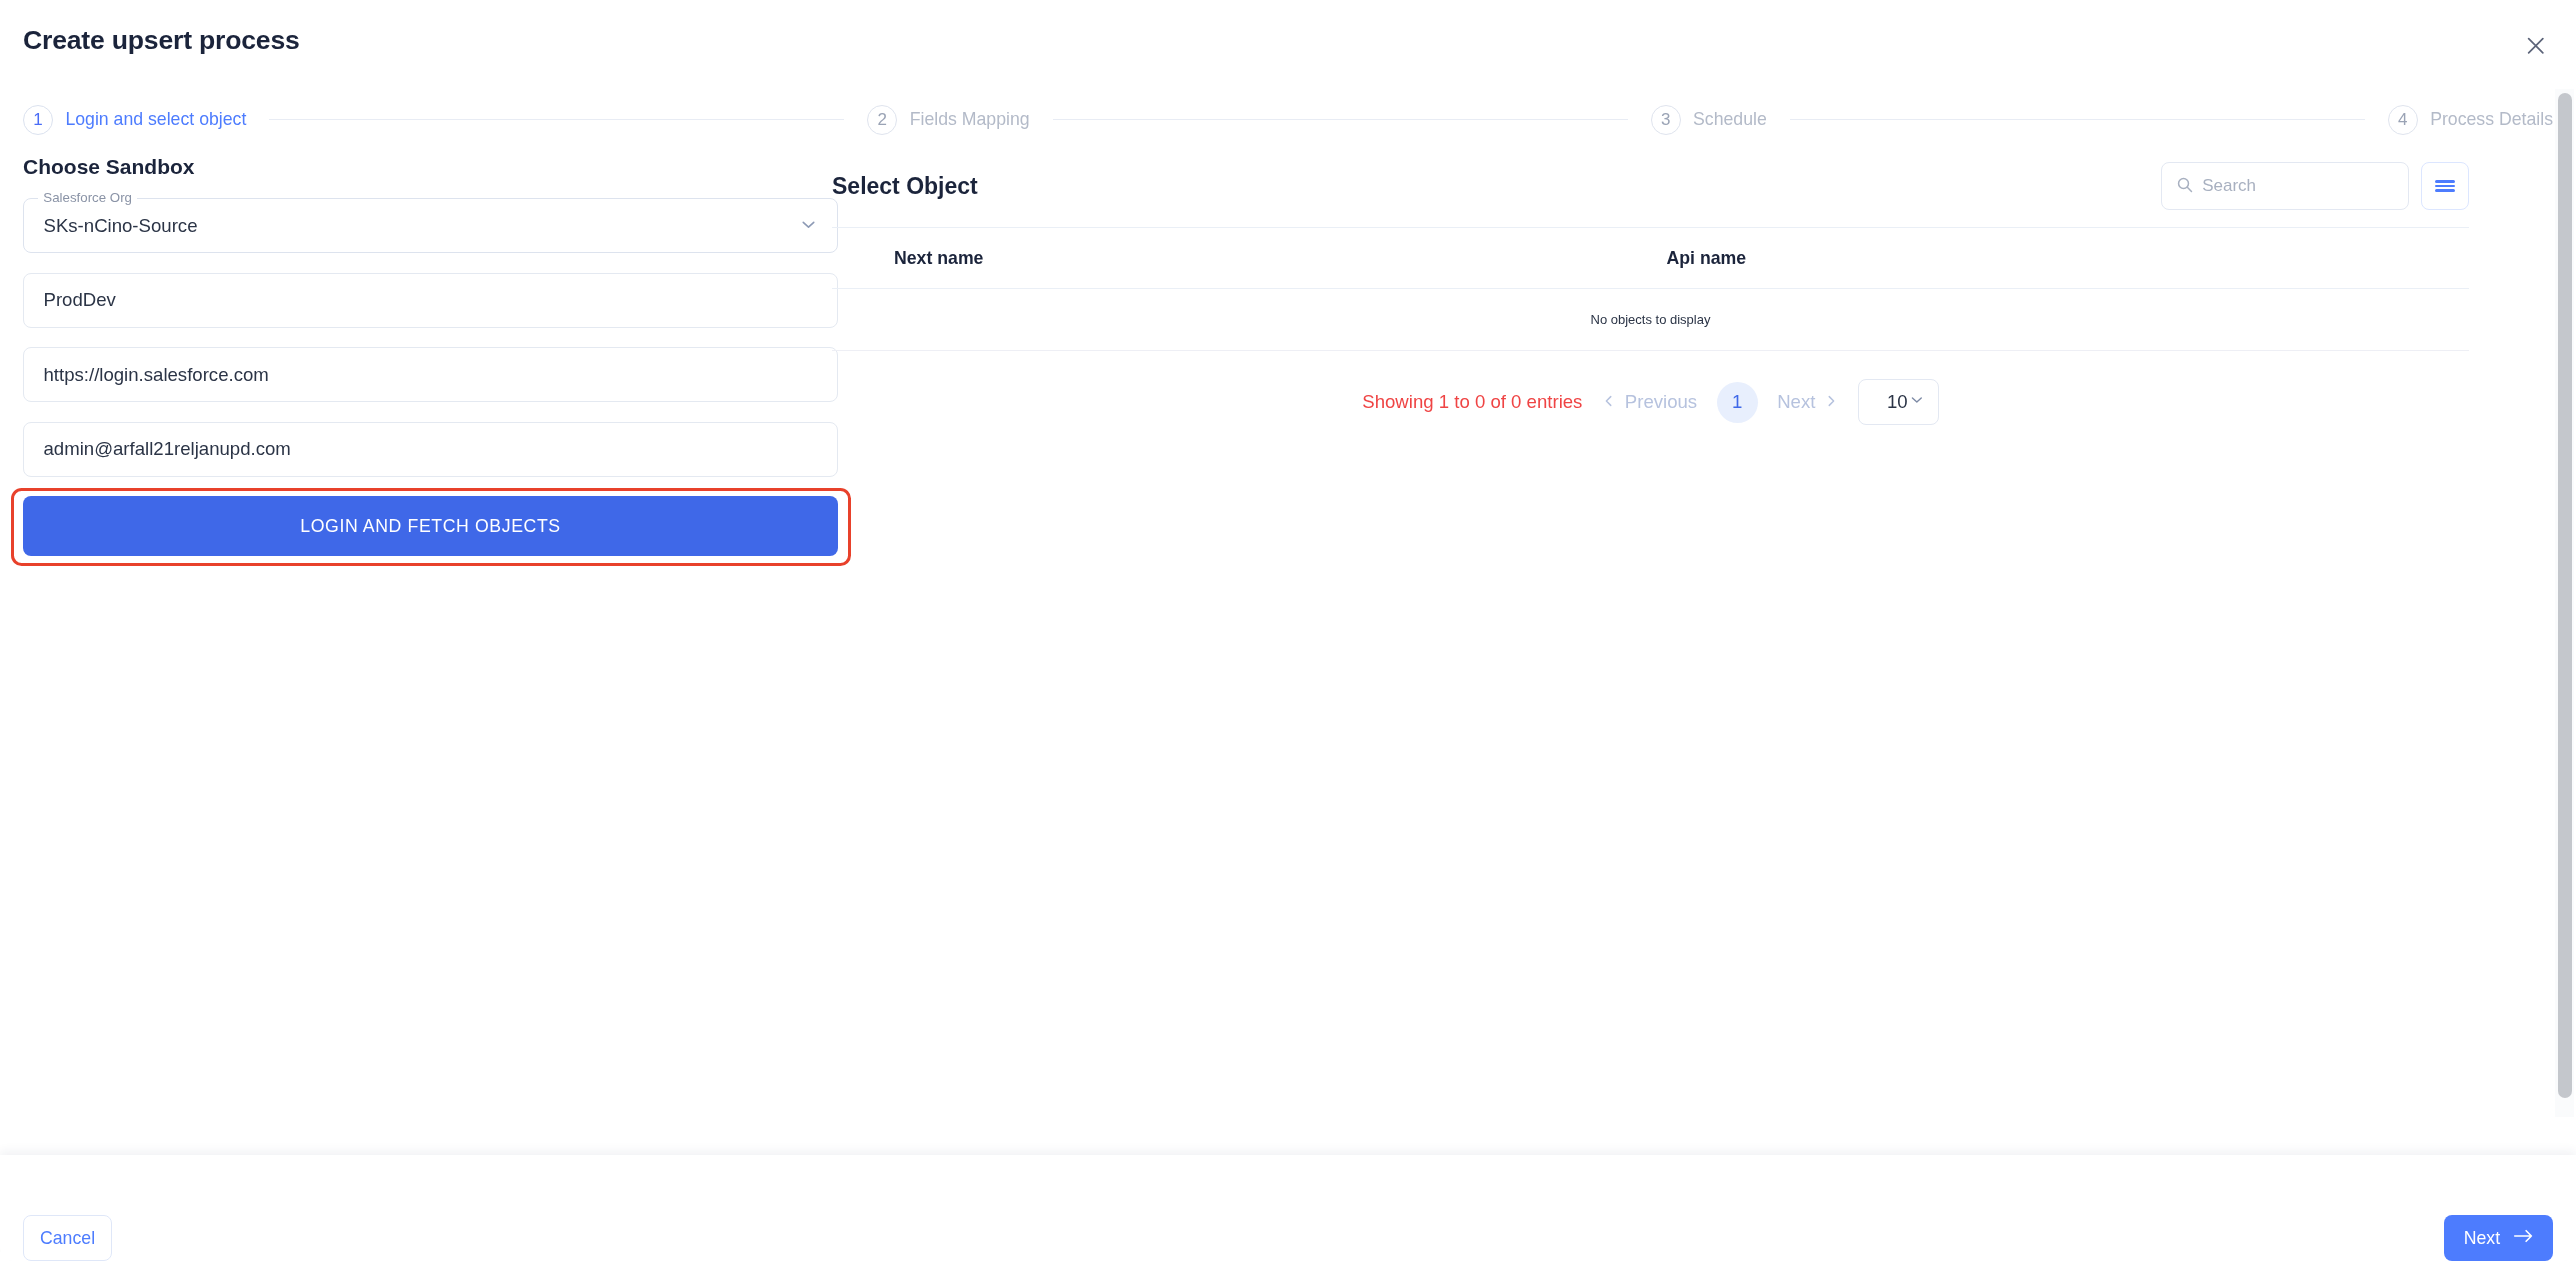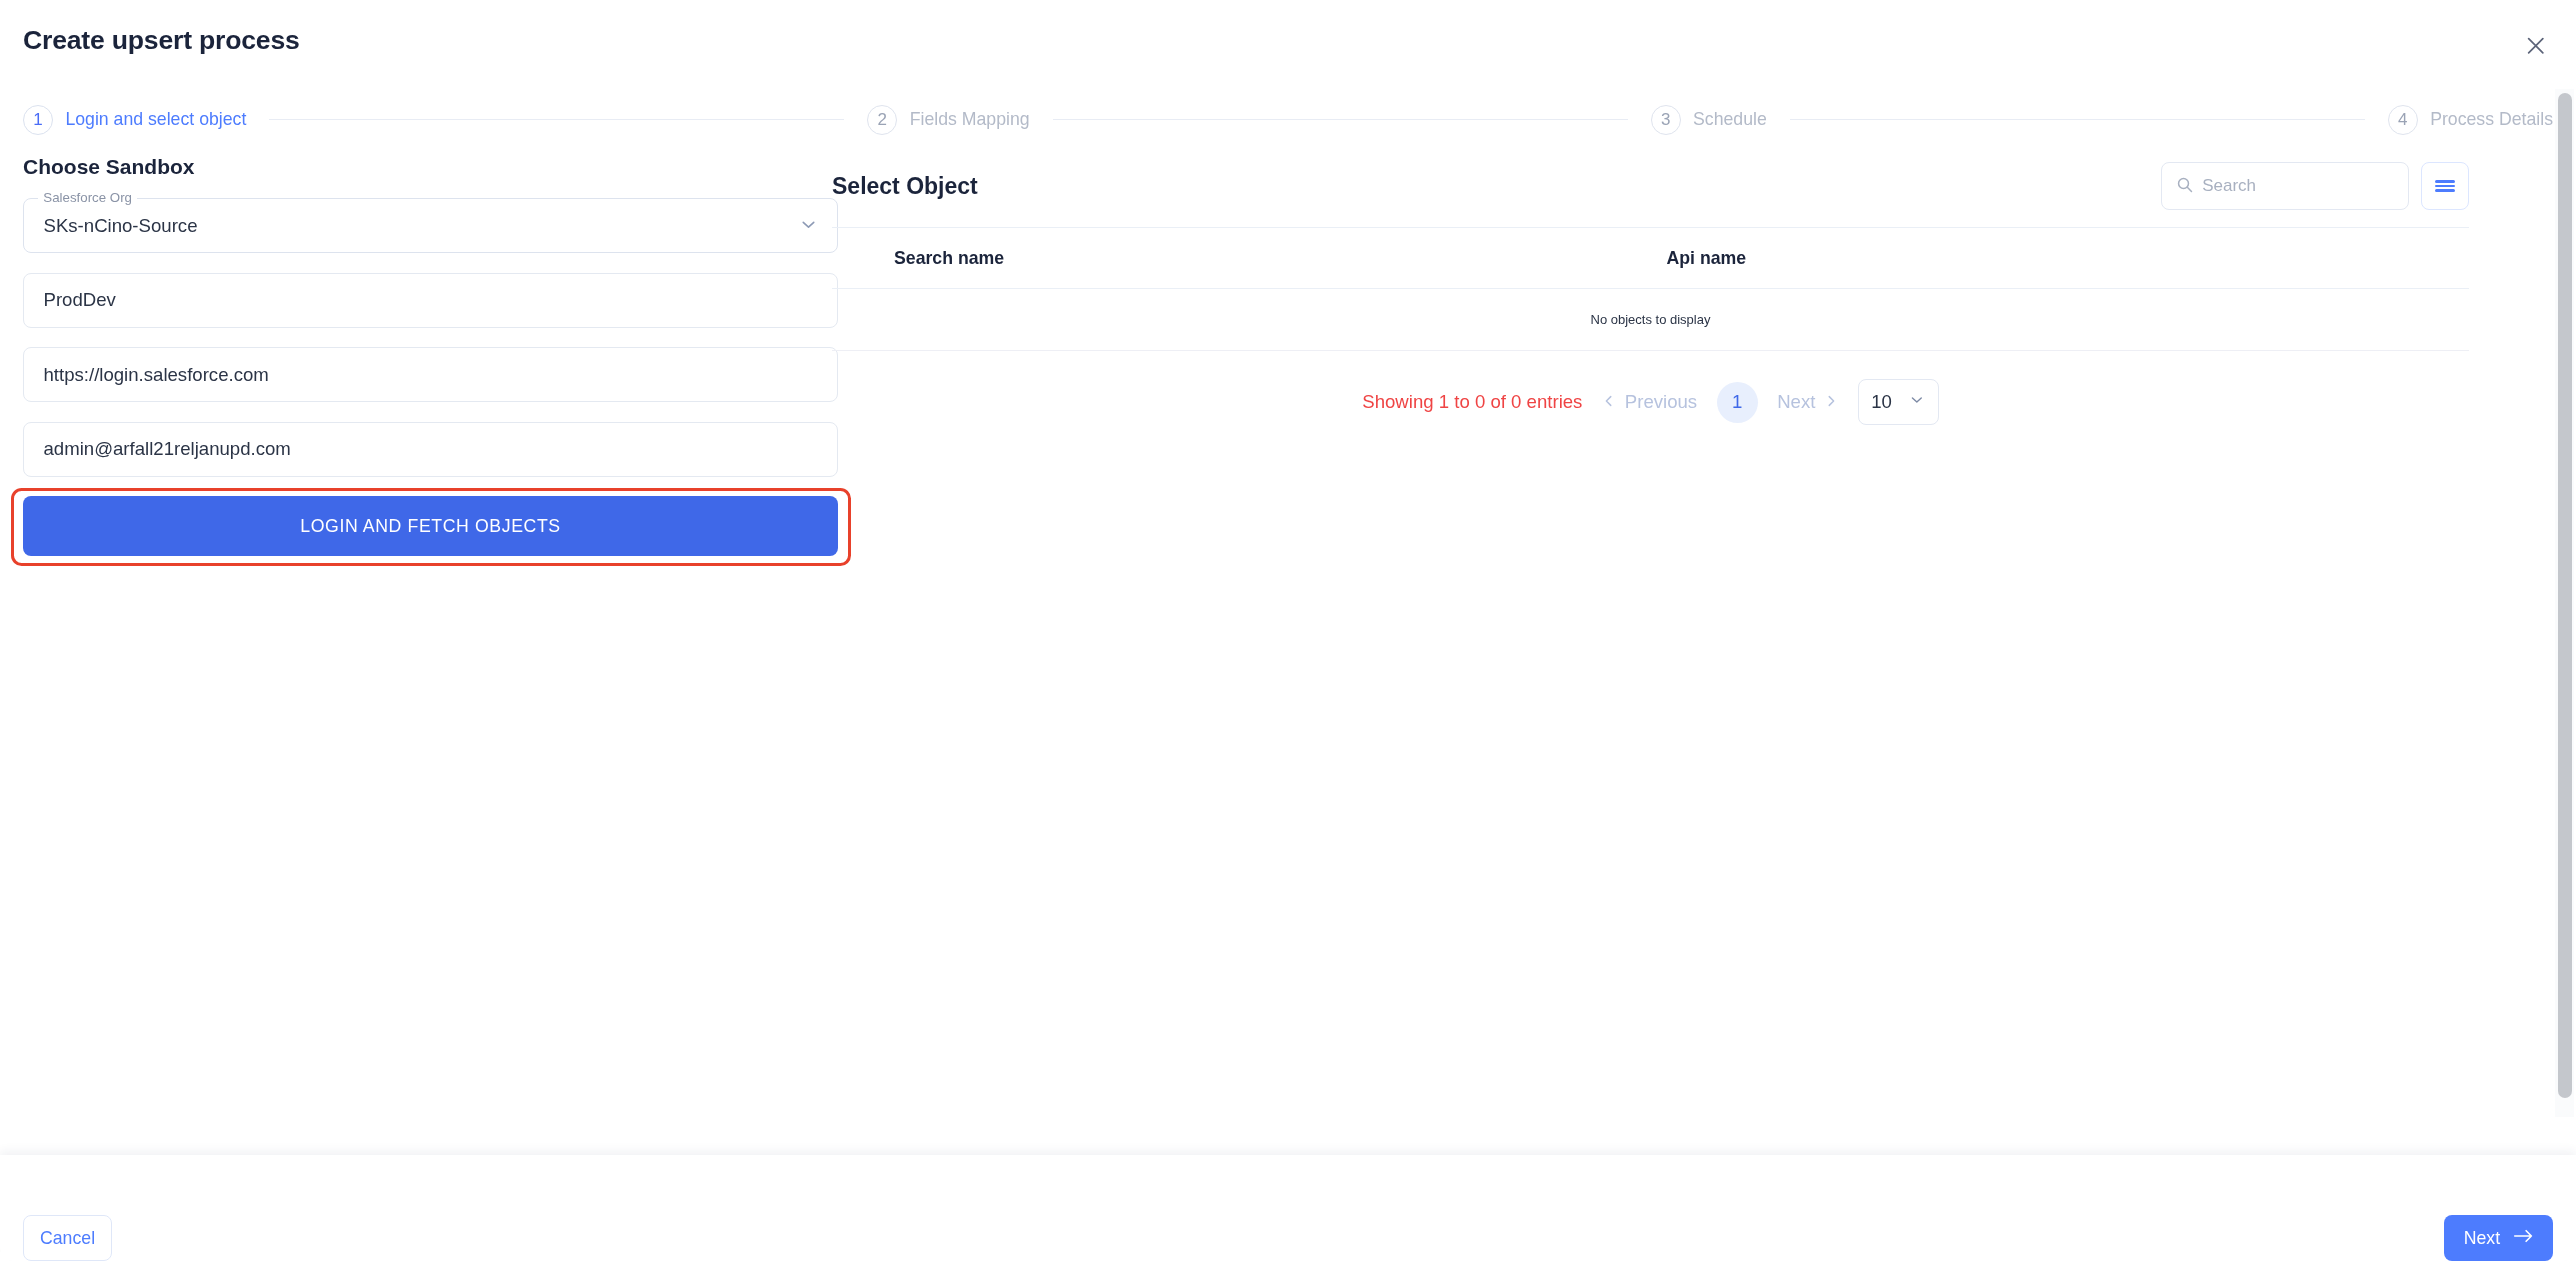--- a/index.html
+++ b/index.html
@@ -320,21 +320,21 @@
     font-size: 18.6px;
     cursor: pointer;
   }
   .pg-size {
     width: 81px;
     height: 46px;
     border: 1.2px solid #e3e8f2;
     border-radius: 8px;
     display: flex;
     align-items: center;
-    justify-content: space-between;
+    justify-content: flex-end;
     padding: 0 12.4px;
     font-size: 18.6px;
     color: #2b3446;
     cursor: pointer;
     background: #fff;
   }
 
   
   .dialog-footer {
     position: absolute;
@@ -482,21 +482,21 @@
               <span></span>
               <span></span>
             </div>
           </div>
         </div>
       </div>
 
       <table class="obj-table">
         <thead>
           <tr>
-            <th class="th-label">Search name</th>
+            <th class="th-label">Next name</th>
             <th class="th-api">Api name</th>
           </tr>
         </thead>
         <tbody>
           <tr>
             <td colspan="2">No objects to display</td>
           </tr>
         </tbody>
       </table>
 

